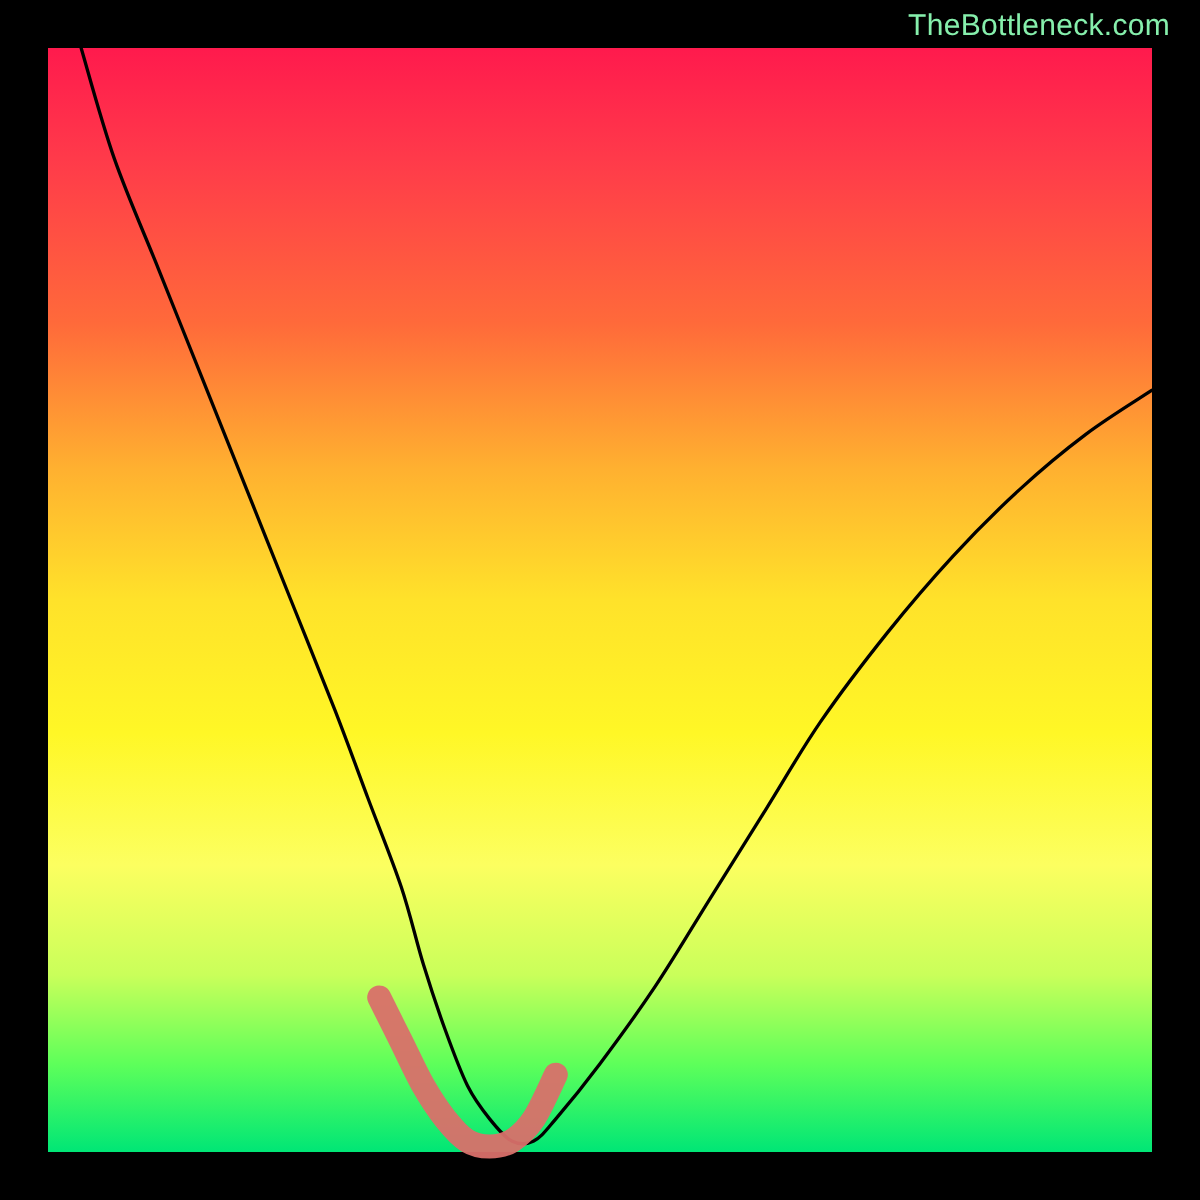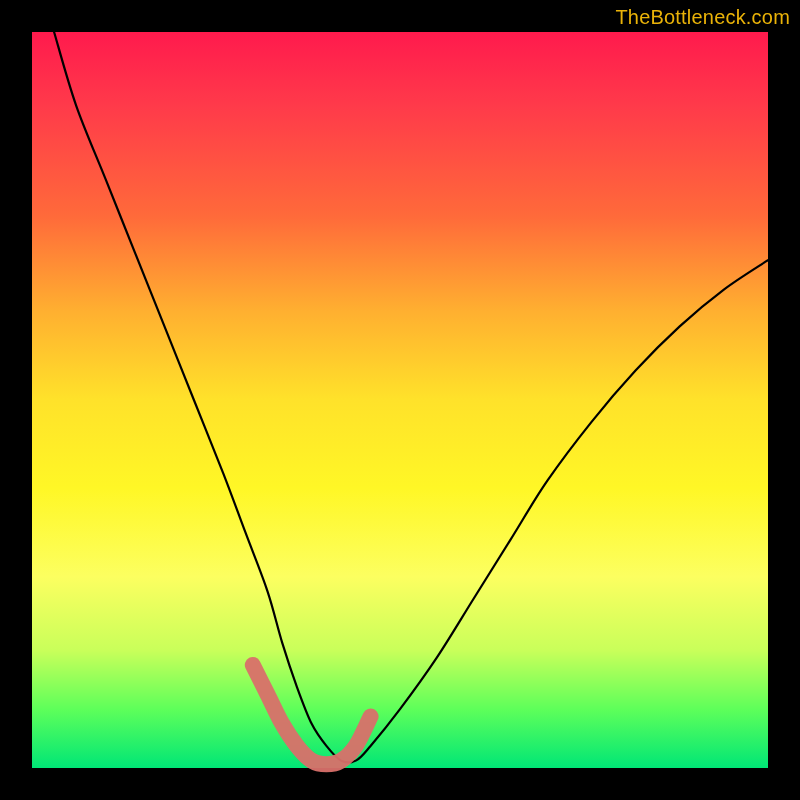--- a/index.html
+++ b/index.html
@@ -38,22 +38,22 @@
     position: absolute;
     left: 0;
     top: 0;
     width: 100%;
     height: 100%;
     overflow: visible;
   }
   .watermark {
     position: absolute;
     top: 6px;
-    right: 10px;
-    color: #eab308;
+    right: 20px;
+    color: #86efac;
     font-size: 20px;
     font-weight: 500;
     letter-spacing: 0.2px;
     user-select: none;
   }
 </style>
 </head>
 <body>
 
 <div class="stage">

